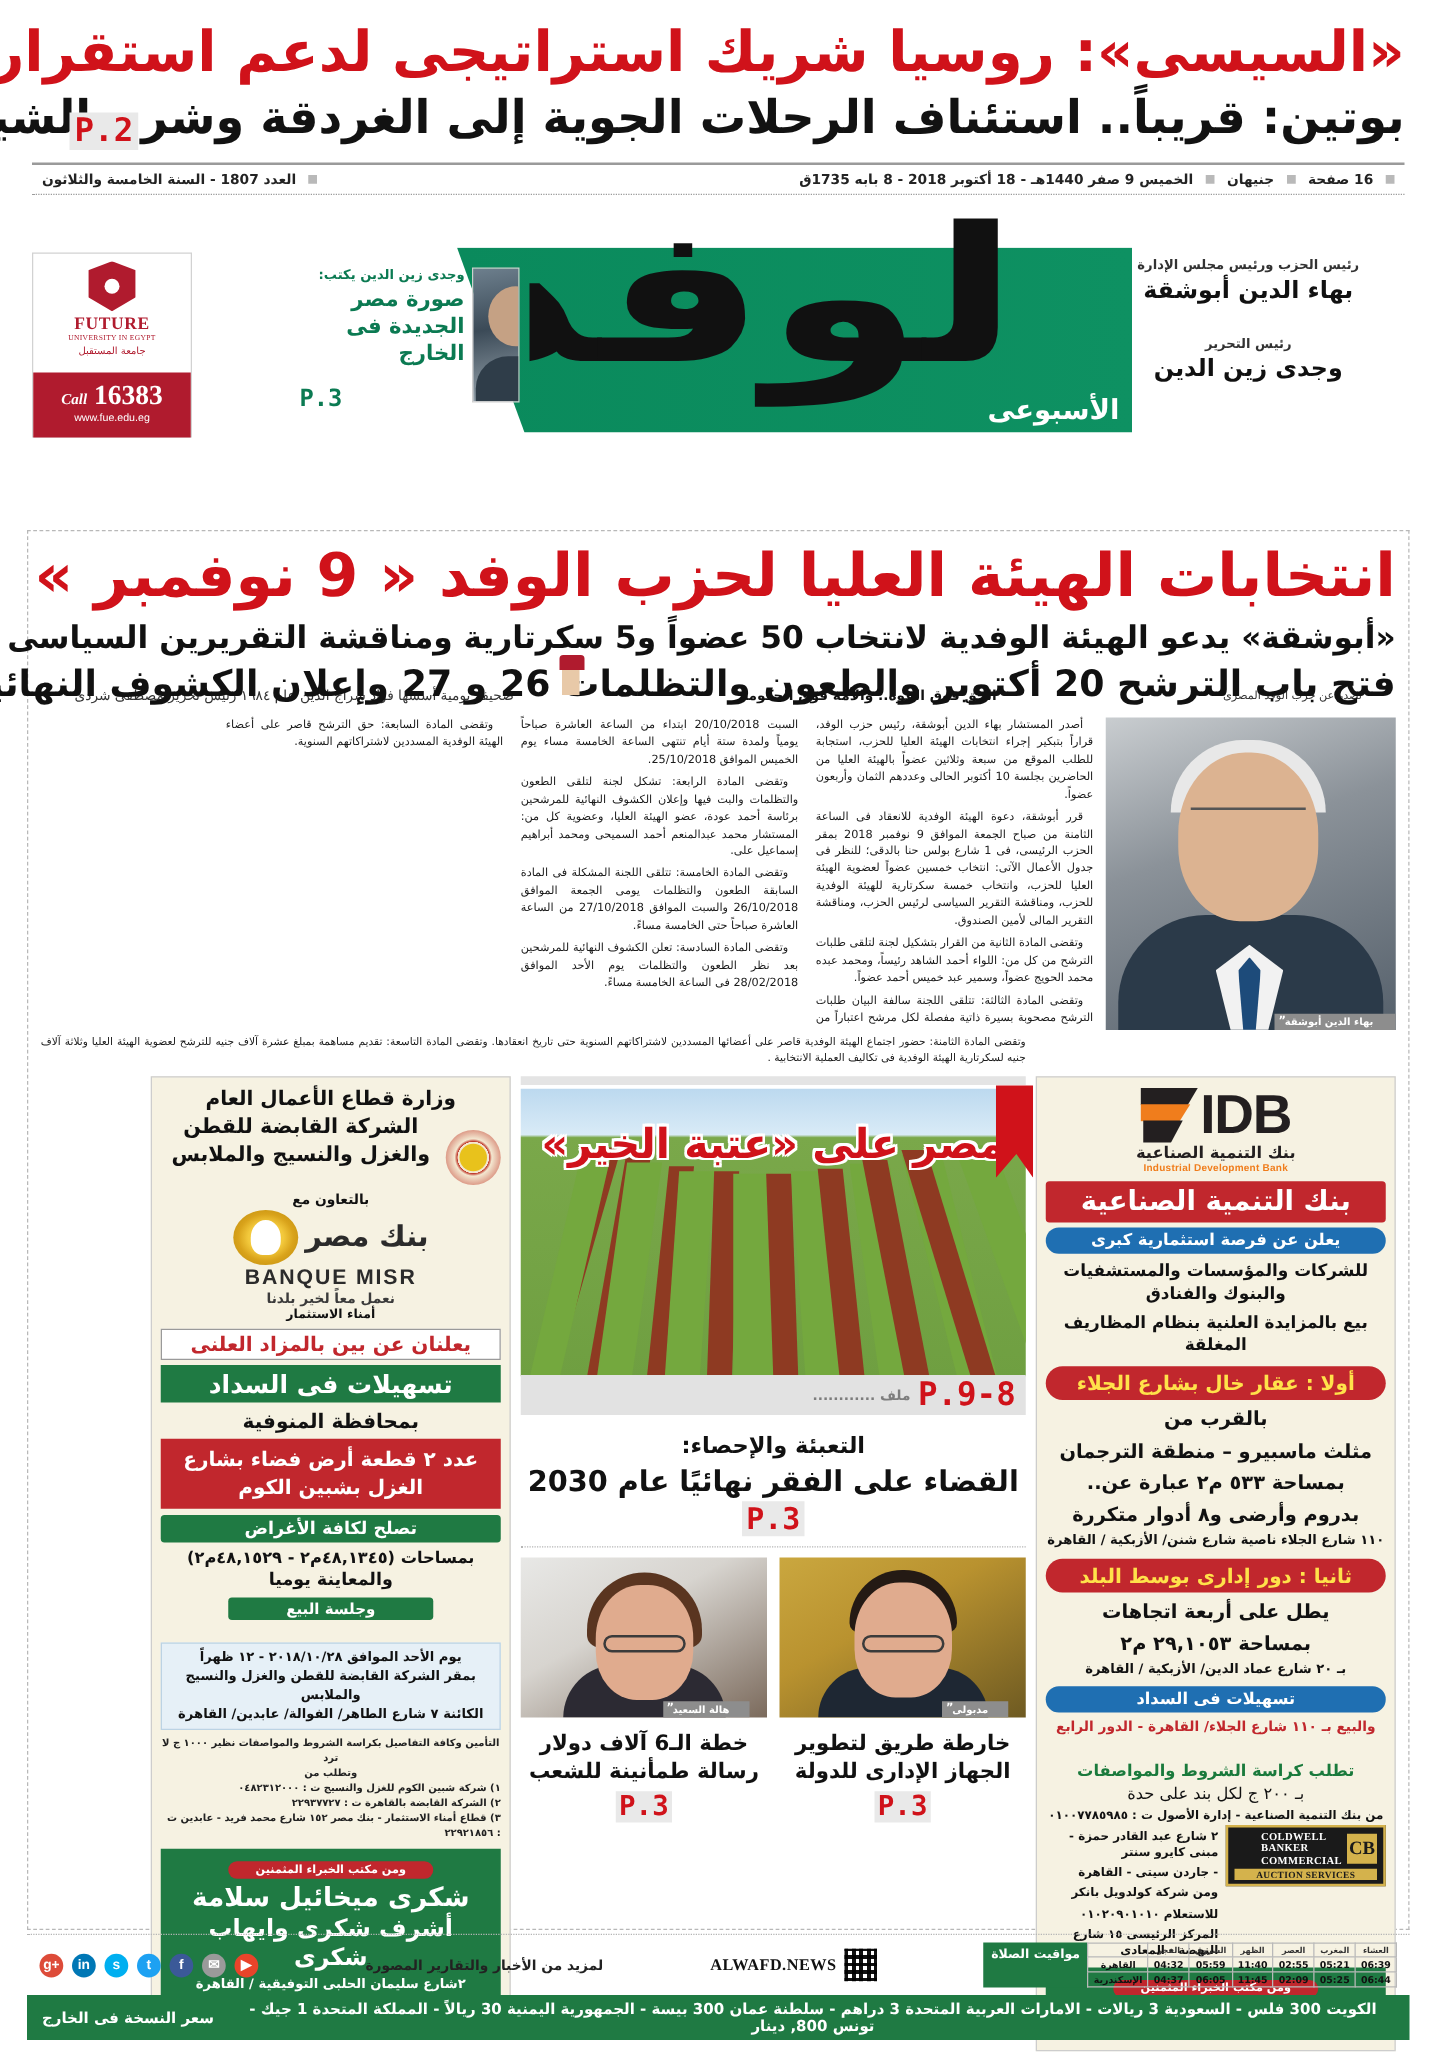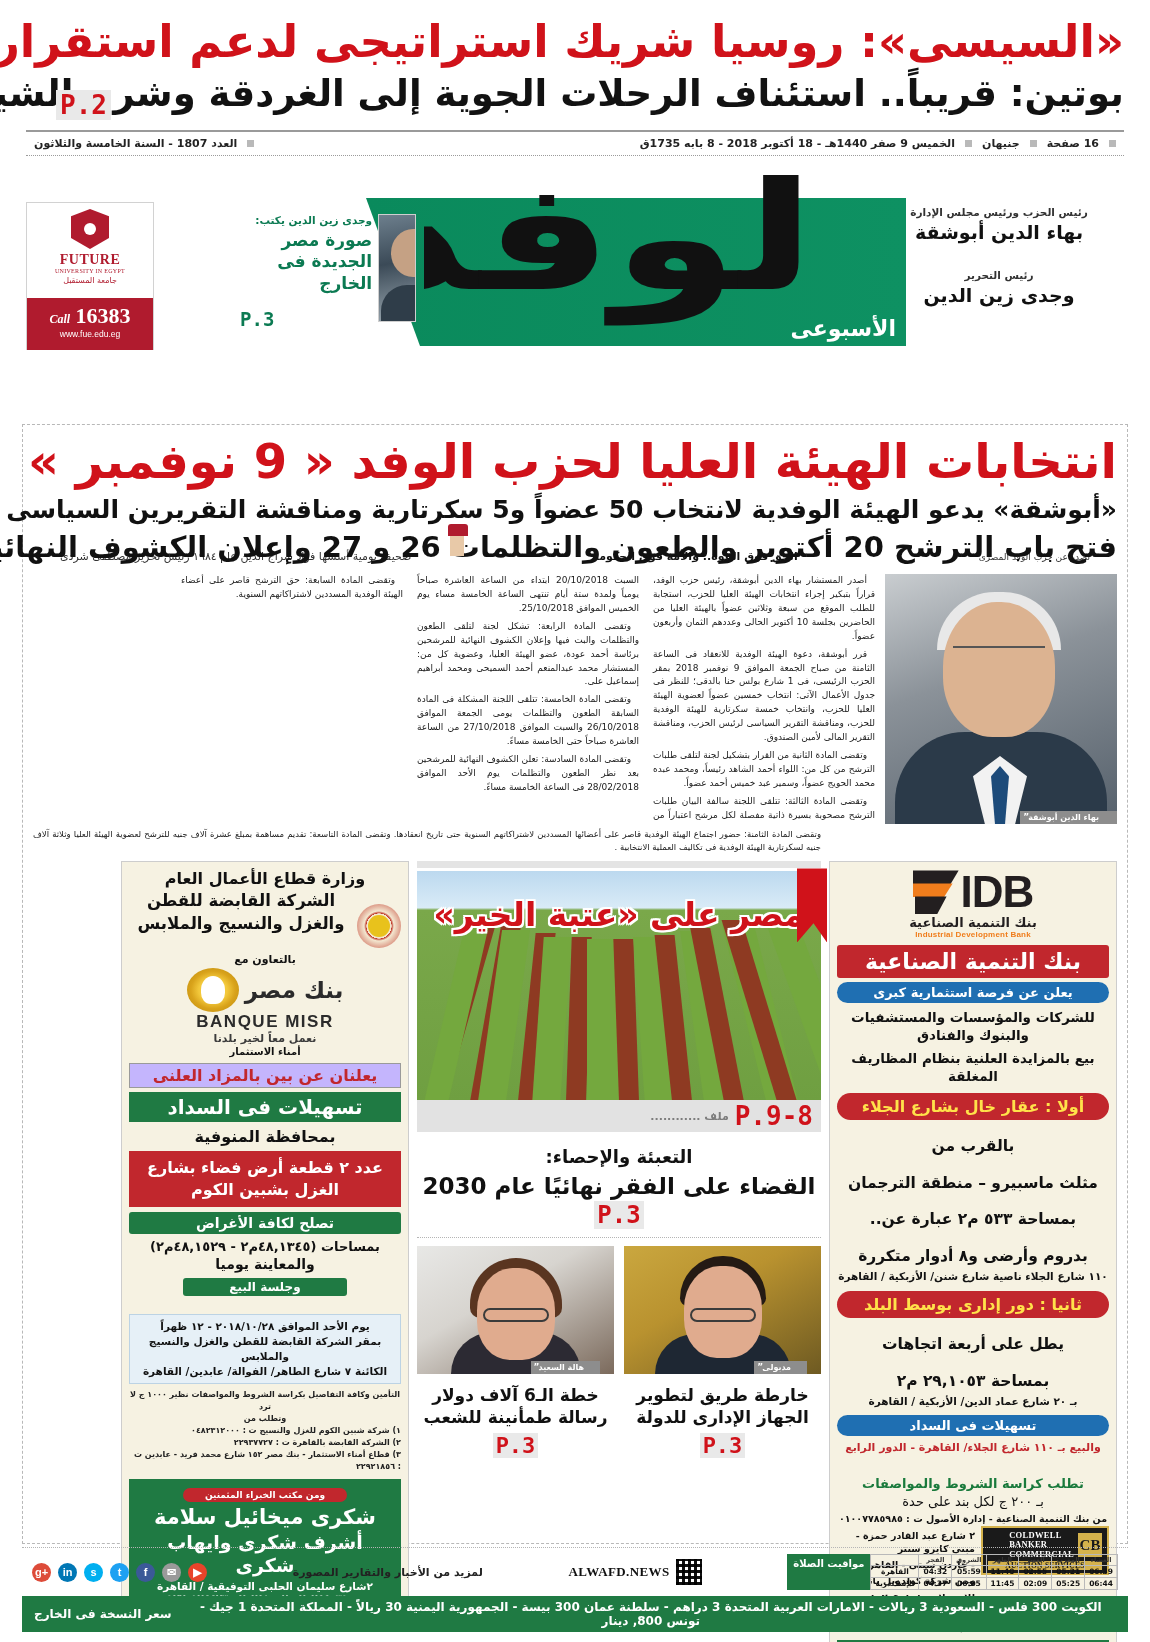--- a/index.html
+++ b/index.html
@@ -221,21 +221,21 @@
   }
   .idb-blue {
     background:#1f6fb2; color:#fff; font-weight:bold; font-size: 13px;
     padding: 3px 0; margin-top: 4px; border-radius: 12px;
   }
   .idb-ln { font-size: 13.5px; font-weight:bold; color:#111; margin-top: 6px; line-height:1.3;}
   .idb-pill {
     background:#c1272d; color:#ffe24a; font-weight:bold; font-size: 16px;
     padding: 4px 0; margin-top: 7px; border-radius: 14px;
   }
-  .idb-big { font-size: 15.5px; font-weight:bold; color:#111; margin-top: 16px; line-height:1.35;}
+  .idb-big { font-size: 15.5px; font-weight:bold; color:#111; margin-top: 5px; line-height:1.35;}
   .idb-sm { font-size: 10.5px; font-weight:bold; color:#111; margin-top: 3px; line-height:1.3;}
   .idb-blue2 {
     background:#1f6fb2; color:#fff; font-weight:bold; font-size: 13px;
     padding: 3px 0; margin-top: 7px; border-radius: 13px;
   }
   .idb-redtxt { color:#c1272d; font-size: 11px; font-weight:bold; margin-top: 5px; line-height:1.35;}
   .idb-greentxt { color:#1a7a3c; font-size: 13px; font-weight:bold; margin-top: 20px;}
   .idb-black { font-size: 13px; font-weight:normal; color:#111; margin-top: 3px;}
   .idb-tiny { font-size: 9.5px; font-weight:bold; color:#111; margin-top: 3px; line-height:1.4;}
   .cb-box { background:#1a1a1a; border:2px solid #d4b24c; padding: 3px 5px; width: 128px;}
@@ -342,21 +342,21 @@
   .bm-logo { width: 52px; height: 44px; border-radius:50%;
      background: radial-gradient(ellipse at center,#f3c93c 38%, #d9a31b 60%, #b8860b 100%);
      position:relative;}
   .bm-logo::after{content:"";position:absolute;left:14px;top:8px;width:24px;height:28px;
      background:#fff; border-radius: 50% 50% 40% 40%;}
   .bm-ar { font-size: 23px; font-weight:bold; color:#2b2b2b; letter-spacing: -1px;}
   .bm-en { font-family:"Liberation Sans",sans-serif; font-weight:bold; font-size: 17px;
      color:#2b2b2b; letter-spacing: 1.5px; direction:ltr;}
   .bm-tag{ font-size: 11px; font-weight:bold; color:#3b3b3b; letter-spacing: 2px;}
   .bm-tag2{ font-size: 10px; font-weight:bold; color:#111; margin-top:1px;}
-  .ct-box-w { border:1px solid #9a9a9a; background:#c4b5fd; margin-top: 6px; padding: 2px 0;}
+  .ct-box-w { border:1px solid #9a9a9a; background:#ffffff; margin-top: 6px; padding: 2px 0;}
   .ct-red { color:#c1272d; font-size: 16px; font-weight:bold;}
   .ct-green-bar { background:#1f7a43; color:#fff; font-size: 20px; font-weight:bold;
      padding: 3px 0; margin-top: 4px; letter-spacing: 2px;}
   .ct-gov { font-size: 16px; font-weight:bold; color:#111; margin-top: 5px;}
   .ct-redbox { background:#c1272d; color:#fff; font-size: 16px; font-weight:bold;
      padding: 6px 4px; margin-top: 5px; line-height:1.35;}
   .ct-greenpill { background:#1f7a43; color:#fff; font-size: 14px; font-weight:bold;
      padding: 3px 0; margin-top: 5px; border-radius: 3px;}
   .ct-areas { font-size: 13px; font-weight:bold; color:#111; margin-top: 5px; direction:rtl;}
   .ct-daily { font-size: 14px; font-weight:bold; color:#111; margin-top: 2px;}

